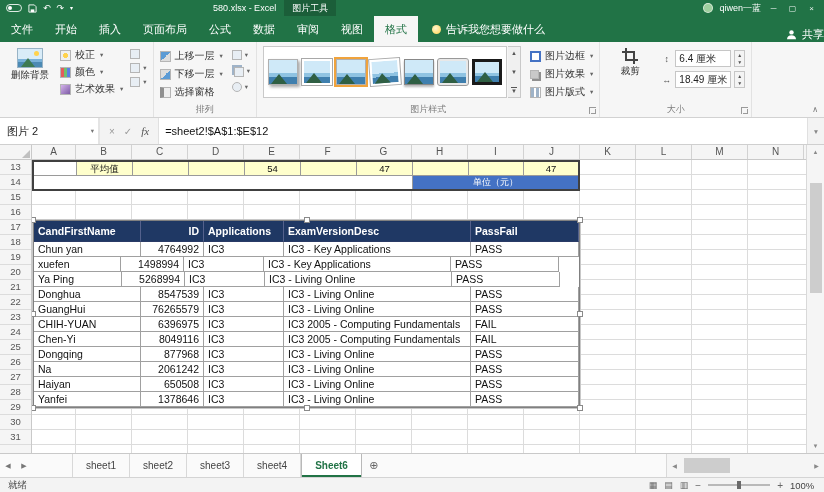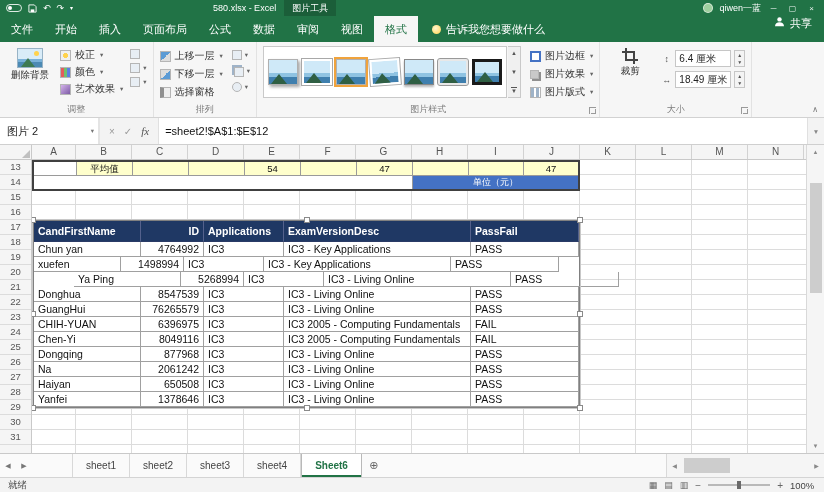--- a/index.html
+++ b/index.html
@@ -25,21 +25,21 @@
   .wbtn{width:13px;text-align:center;font-size:8px;opacity:.9}
 
   
   .tabsrow{height:26px;background:var(--excel-green);display:flex;align-items:stretch;color:#fff}
   .rtabs{display:flex;align-items:stretch}
   .rtab{padding:0 11px;font-size:11px;display:flex;align-items:center;white-space:nowrap}
   .rtab.active{background:#f6f6f6;color:var(--excel-green)}
   .tellme{display:flex;align-items:center;gap:5px;margin-left:14px;font-size:11px}
   .bulb{width:9px;height:9px;border-radius:50%;background:radial-gradient(circle at 40% 35%,#fff7cf,#ffd24d);flex:none}
   .spacer{flex:1}
-  .share{display:flex;align-items:flex-start;gap:5px;margin-right:12px;font-size:11px}
+  .share{display:flex;align-items:flex-end;gap:5px;margin-right:0;font-size:11px}
 
   
   .ribbon{height:76px;background:#f6f6f6;border-bottom:1px solid #d2d2d2;display:flex;position:relative;color:#333}
   .rgroup{position:relative;border-right:1px solid #e2e2e2;display:flex;flex-direction:column}
   .gbody{flex:1;display:flex;align-items:flex-start;padding:4px 6px 0}
   .glabel{height:14px;font-size:9px;color:#7c7c7c;text-align:center;line-height:12px}
   .launcher{position:absolute;right:3px;bottom:3px;width:7px;height:7px;border-left:1px solid #9a9a9a;border-top:1px solid #9a9a9a}
   .launcher::after{content:"";position:absolute;right:0;bottom:0;width:4px;height:4px;border-right:1px solid #9a9a9a;border-bottom:1px solid #9a9a9a}
   .bigbtn{display:flex;flex-direction:column;align-items:center;gap:2px;padding:2px 3px}
   .biglabel{font-size:9.5px;color:#333;text-align:center;line-height:10.5px;width:42px}
@@ -259,21 +259,20 @@
           <span class="microbtn">
               <span class="micro"></span>
               <span class="dd">▾</span>
             </span>
           <span class="microbtn">
               <span class="micro"></span>
               <span class="dd">▾</span>
             </span>
         </div>
       </div>
-      <div class="glabel">调整</div>
     </div>
 
     <div class="rgroup">
       <div class="gbody">
         <div class="arr-main">
           <div class="minirow">
             <span class="micon i-forward"></span>
             <span>上移一层</span>
               <span class="dd">▾</span>
           </div>
@@ -481,21 +480,21 @@
               <div class="tcell c4" style="width: 108px;">PASS</div>
             </div>
             <div class="trow">
               <div class="tcell c0" style="width: 87px;">xuefen</div>
               <div class="tcell c1" style="width: 63px;">1498994</div>
               <div class="tcell c2" style="width: 80px;">IC3</div>
               <div class="tcell c3" style="width: 187px;">IC3 - Key Applications</div>
               <div class="tcell c4" style="width: 108px;">PASS</div>
             </div>
             <div class="trow">
-              <div class="tcell c0" style="width: 107px; margin-left: 40px;">Ya Ping</div>
+              <div class="tcell c0" style="width: 88px;">Ya Ping</div>
               <div class="tcell c1" style="width: 63px;">5268994</div>
               <div class="tcell c2" style="width: 80px;">IC3</div>
               <div class="tcell c3" style="width: 187px;">IC3 - Living Online</div>
               <div class="tcell c4" style="width: 108px;">PASS</div>
             </div>
             <div class="trow">
               <div class="tcell c0" style="width: 107px;">Donghua</div>
               <div class="tcell c1" style="width: 63px;">8547539</div>
               <div class="tcell c2" style="width: 80px;">IC3</div>
               <div class="tcell c3" style="width: 187px;">IC3 - Living Online</div>

